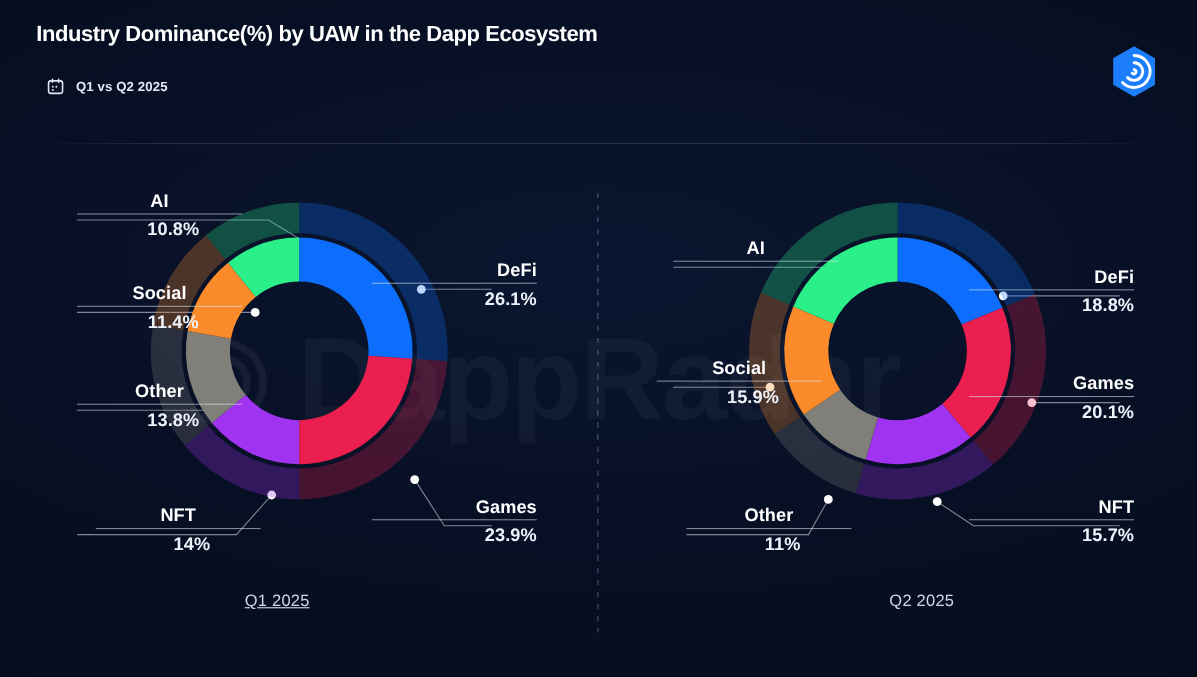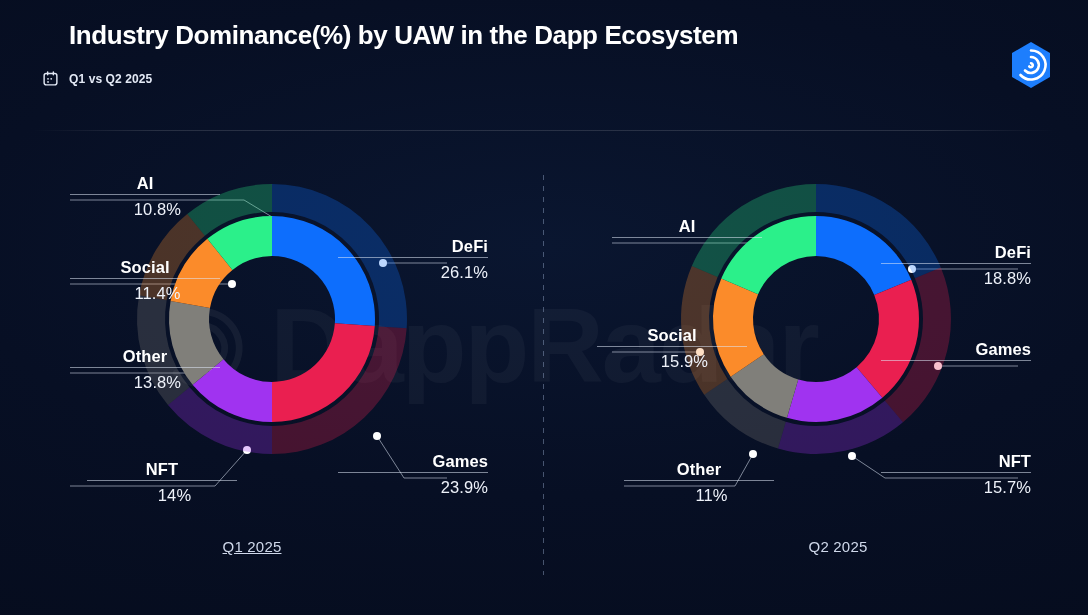--- a/index.html
+++ b/index.html
@@ -36,22 +36,22 @@
     position:absolute;
     left:155px; top:300px;
     width:96px; height:96px;
     opacity:.05;
     pointer-events:none;
   }
   
   .header{ position:absolute; left:0; top:0; width:1088px; height:138px; }
   .title{
     position:absolute; left:33px; top:20px;
-    font-size:26px; font-weight:700; color:#ffffff;
-    letter-spacing:-0.4px; white-space:nowrap;margin-left:36px;
+    font-size:20px; font-weight:700; color:#ffffff;
+    letter-spacing:-0.4px; white-space:nowrap;
   }
   .subtitle-row{
     position:absolute; left:42px; top:70px;
     display:flex; align-items:center; gap:10px;
   }
   .cal-icon{ width:17px; height:17px; display:block; }
   .subtitle{
     font-size:12px; font-weight:600; color:#e3e9f5; letter-spacing:.1px;
   }
   .hr{
@@ -85,21 +85,21 @@
   .label{
     position:absolute;
     width:150px;
     pointer-events:none;
   }
   .label .name{
     font-size:16.5px; font-weight:700; color:#ffffff;
     line-height:20px; letter-spacing:.1px;
   }
   .label .val{
-    font-size:16.5px; font-weight:400; color:#eef2fa;
+    font-size:16.5px; font-weight:700; color:#eef2fa;
     line-height:22px; letter-spacing:.1px; padding-top:3px;margin-left:25px;
   }
   .label .rule{
     height:1px;
     background:rgba(222,231,245,.55);
     margin:1px 0 0 0;
   }
   .label.lft{ text-align:center; }
   .label.rgt{ text-align:right; }
   .leader{ position:absolute; left:0; top:0; width:1088px; height:615px; pointer-events:none; }
@@ -272,20 +272,21 @@
     <div class="val">11%</div>
   </div>
   <div class="label rgt" style="left:881px; top:242px;">
     <div class="name">DeFi</div>
     <div class="rule"></div>
     <div class="val">18.8%</div>
   </div>
   <div class="label rgt" style="left:881px; top:339px;">
     <div class="name">Games</div>
     <div class="rule"></div>
+    <div class="val">20.1%</div>
   </div>
   <div class="label rgt" style="left:881px; top:451px;">
     <div class="name">NFT</div>
     <div class="rule"></div>
     <div class="val">15.7%</div>
   </div>
 
 </div>
 
 </body></html>

